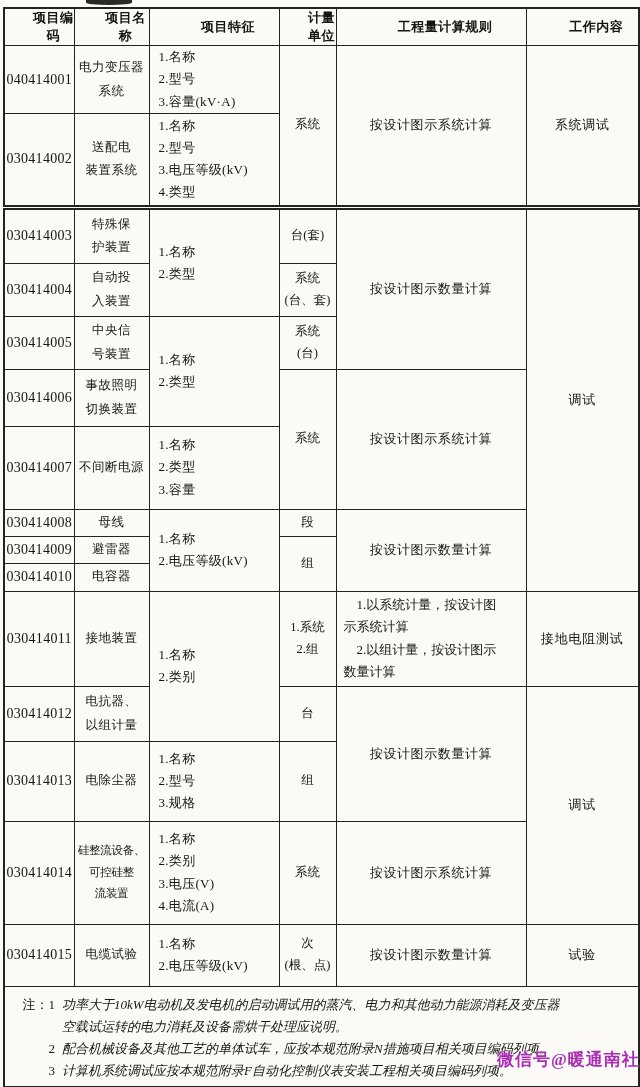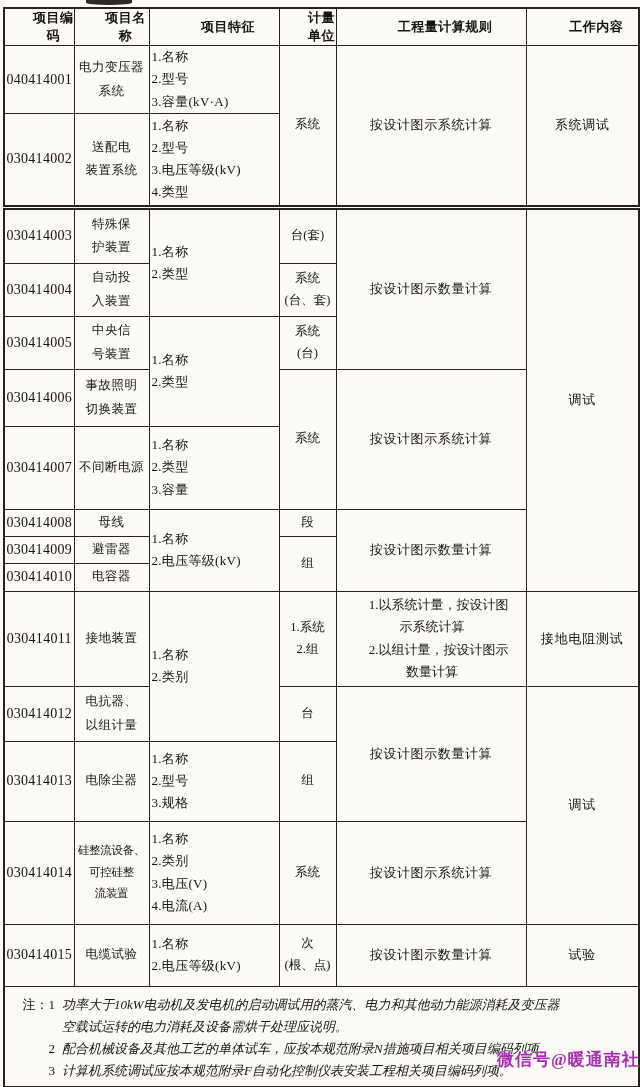--- a/index.html
+++ b/index.html
@@ -10,24 +10,24 @@
     color:#17150f;
   }
   table { position:absolute; left:3px; border-collapse:collapse; table-layout:fixed;
           border:2px solid #26231f; }
   td,th { border:1.6px solid #26231f; padding:0; text-align:center; vertical-align:middle;
           white-space:pre-line; overflow:hidden; }
   th.hed { font-weight:bold; font-size:13px; letter-spacing:0.5px;padding-left:28px; }
   .code { font-size:14px; letter-spacing:0.3px;font-family:Liberation Serif, serif; }
   .name { font-size:12.5px; line-height:1.9; letter-spacing:0.5px;text-align:center; }
   .name-xs { font-size:11.5px; letter-spacing:-0.3px; }
-  .feat { text-align:left; padding-left:2px; font-size:13px; line-height:1.7; letter-spacing:0.3px; }
+  .feat { text-align:left; padding-left:9px; font-size:13px; line-height:1.7; letter-spacing:0.3px; }
   .unit { font-size:12.5px; line-height:1.75; }
   .rule { font-size:13px; letter-spacing:0.6px; }
-  .rule-left { text-align:center; padding:2px 5px 2px 7px; line-height:1.7; letter-spacing:0; }
+  .rule-left { text-align:left; padding:2px 5px 2px 7px; line-height:1.7; letter-spacing:0; }
   .work { font-size:13px; letter-spacing:0.8px; }
   
   .h35{height:35px} .h68{height:68px} .h92{height:92px}
   .h54{height:54px} .h53{height:53px} .h57{height:57px} .h83{height:83px}
   .h27{height:27px} .h28{height:28px} .h95{height:95px} .h55{height:55px}
   .h80{height:80px} .h103{height:103px} .h62{height:62px} .h96{height:96px}
   .t1 { top:7px; width:635px; }
   .t2 { top:208px; width:635px;border-radius:25px; }
   .notes-cell { text-align:left; vertical-align:top; padding:7px 20px 4px 10px;
                 font-size:13px; line-height:1.7; white-space:normal; }

